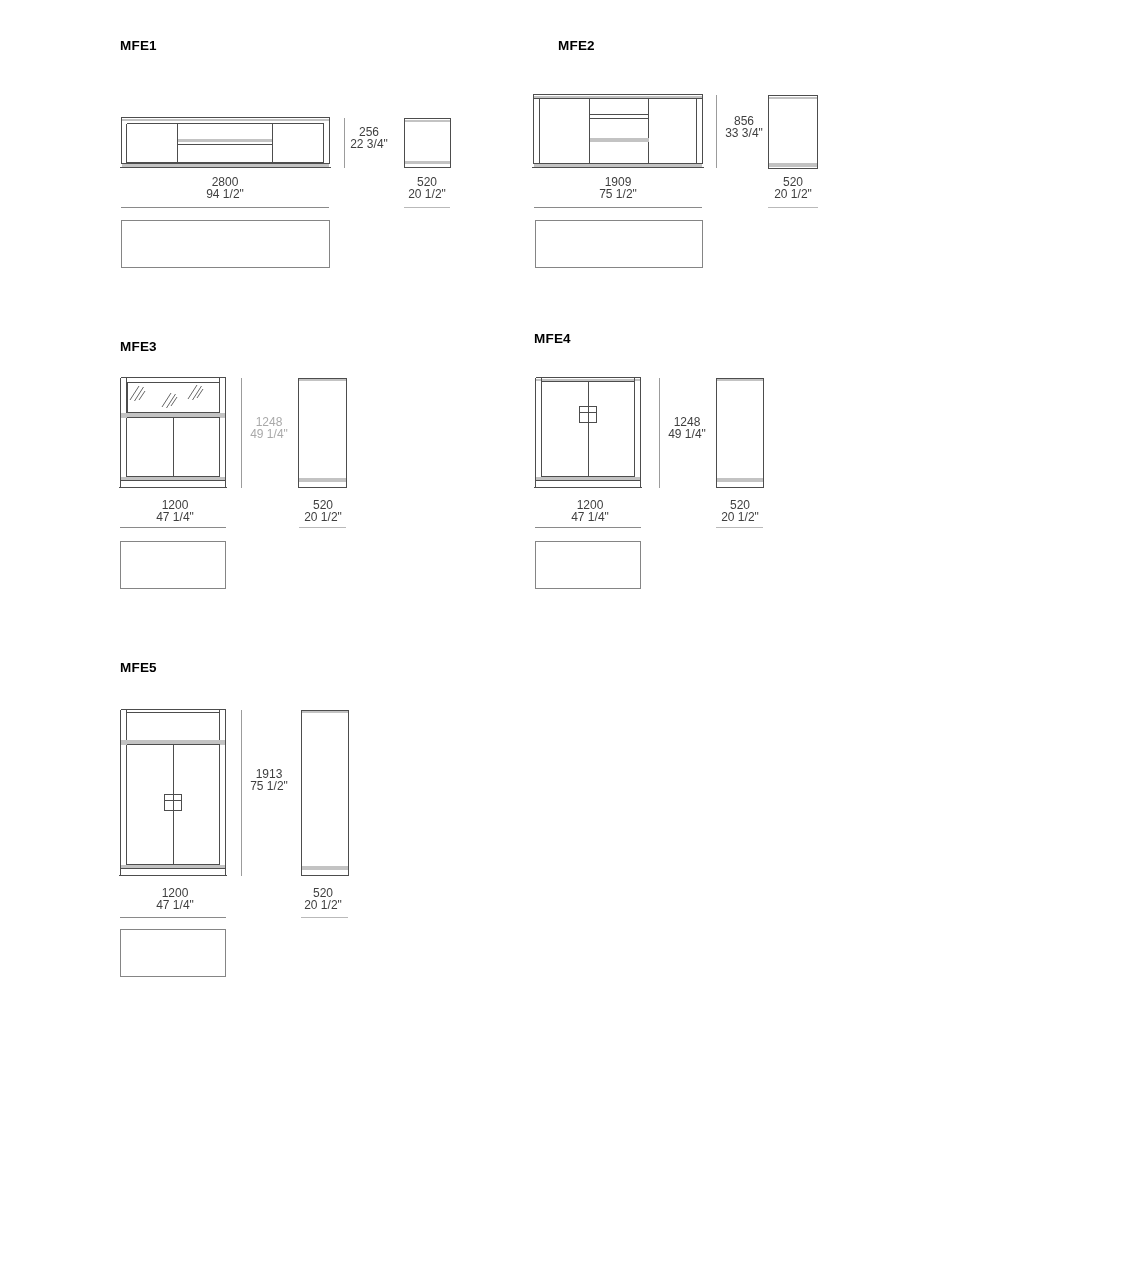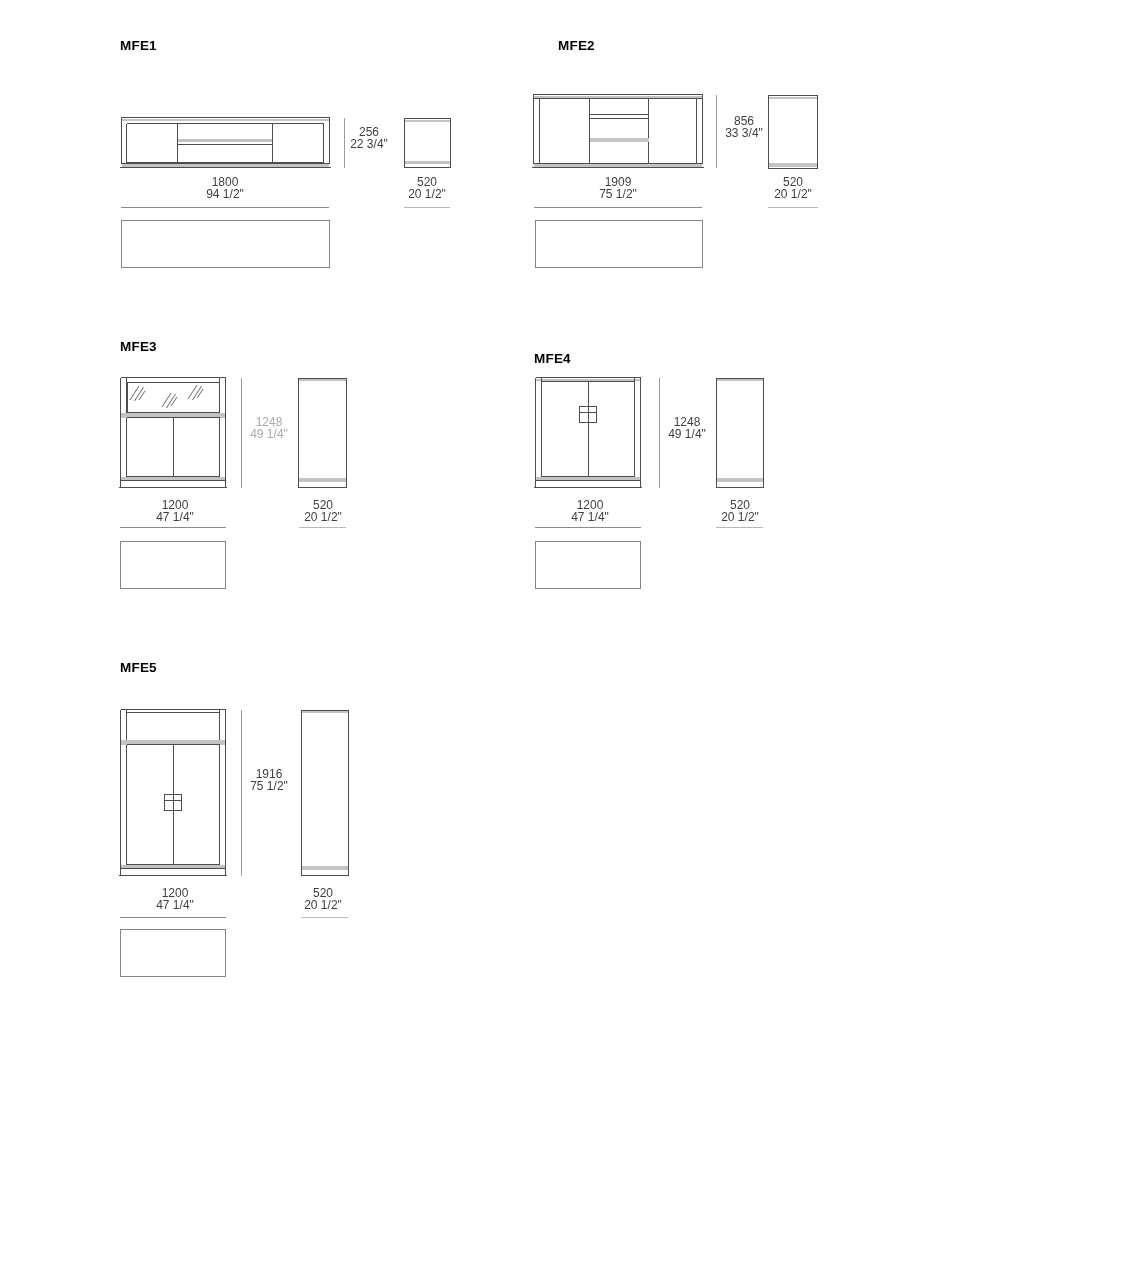--- a/index.html
+++ b/index.html
@@ -179,21 +179,21 @@
   <line class="ul-light" x1="285" y1="917.5" x2="332" y2="917.5"></line>
   <rect class="tv" x="104.5" y="929.5" width="105" height="47"></rect>
 </svg>
 
 <div class="model-title" style="left:104px;top:39px">MFE1</div>
 <div class="dim" style="left:329px;top:126px;width:48px">
   <div>256</div>
   <div>22 3/4"</div>
 </div>
 <div class="dim" style="left:105px;top:176px;width:208px">
-  <div>1800</div>
+  <div>2800</div>
   <div>94 1/2"</div>
 </div>
 <div class="dim" style="left:383px;top:176px;width:56px">
   <div>520</div>
   <div>20 1/2"</div>
 </div>
 
 <div class="model-title" style="left:542px;top:39px">MFE2</div>
 <div class="dim" style="left:701px;top:115px;width:54px">
   <div>856</div>
@@ -215,37 +215,37 @@
 </div>
 <div class="dim" style="left:106px;top:499px;width:106px">
   <div>1200</div>
   <div>47 1/4"</div>
 </div>
 <div class="dim" style="left:279px;top:499px;width:56px">
   <div>520</div>
   <div>20 1/2"</div>
 </div>
 
-<div class="model-title" style="left:518px;top:352px">MFE4</div>
+<div class="model-title" style="left:518px;top:332px">MFE4</div>
 <div class="dim" style="left:643px;top:416px;width:56px">
   <div>1248</div>
   <div>49 1/4"</div>
 </div>
 <div class="dim" style="left:521px;top:499px;width:106px">
   <div>1200</div>
   <div>47 1/4"</div>
 </div>
 <div class="dim" style="left:696px;top:499px;width:56px">
   <div>520</div>
   <div>20 1/2"</div>
 </div>
 
 <div class="model-title" style="left:104px;top:661px">MFE5</div>
 <div class="dim" style="left:225px;top:768px;width:56px">
-  <div>1916</div>
+  <div>1913</div>
   <div>75 1/2"</div>
 </div>
 <div class="dim" style="left:106px;top:887px;width:106px">
   <div>1200</div>
   <div>47 1/4"</div>
 </div>
 <div class="dim" style="left:279px;top:887px;width:56px">
   <div>520</div>
   <div>20 1/2"</div>
 </div>

